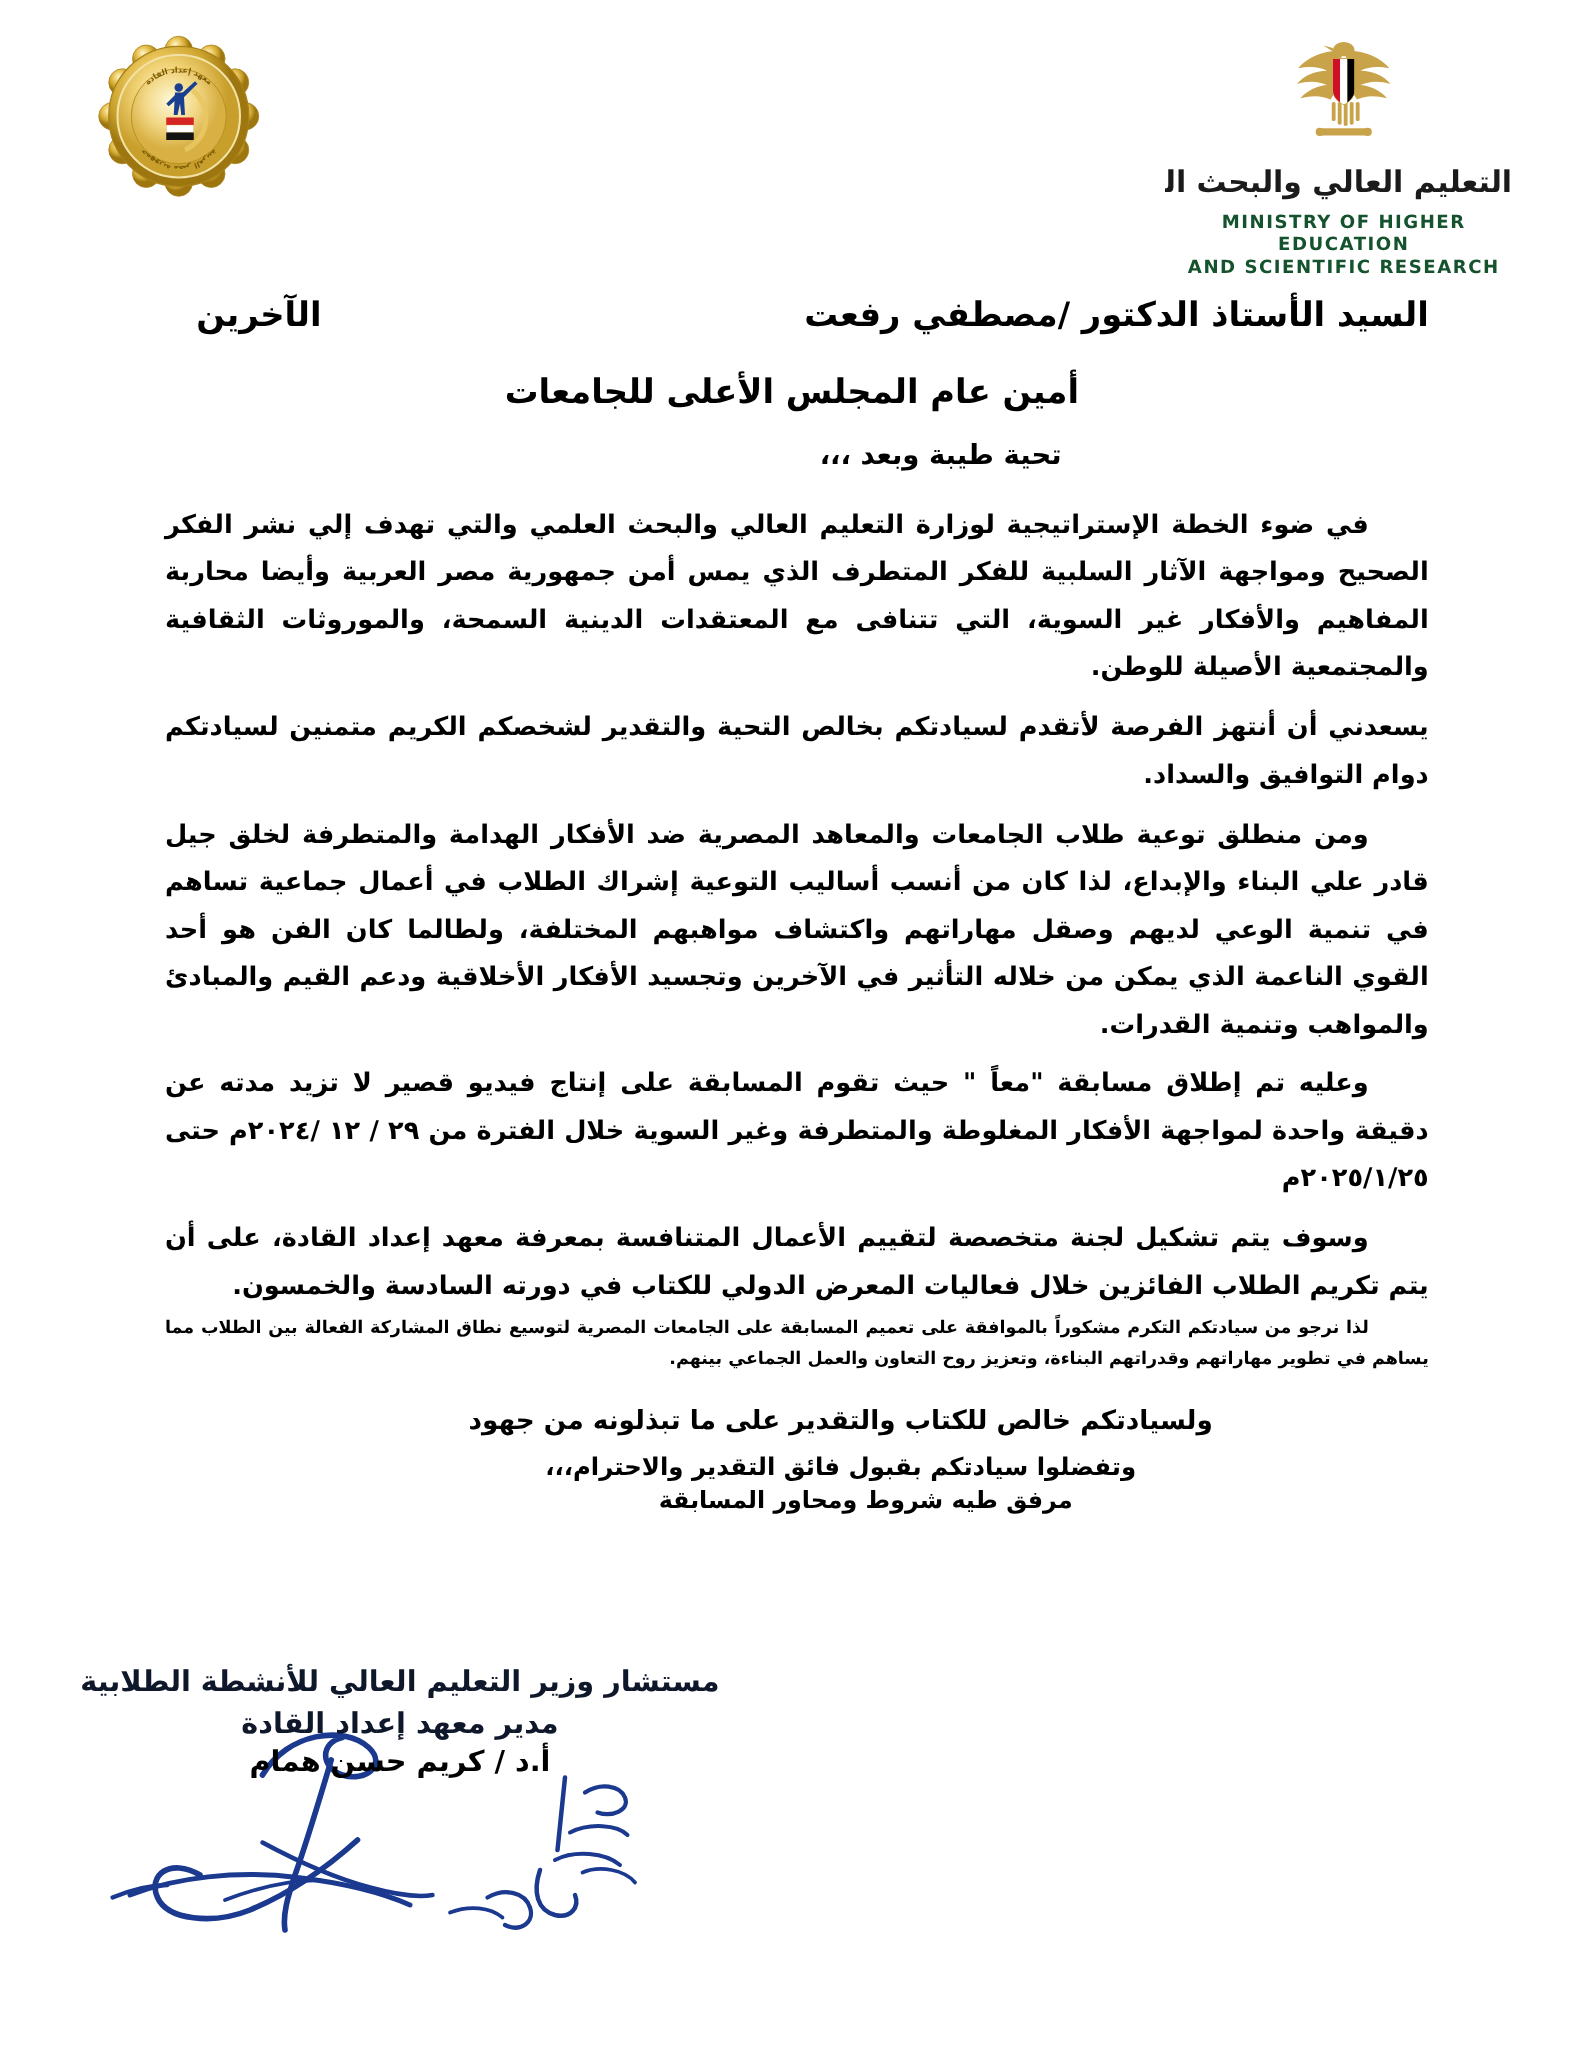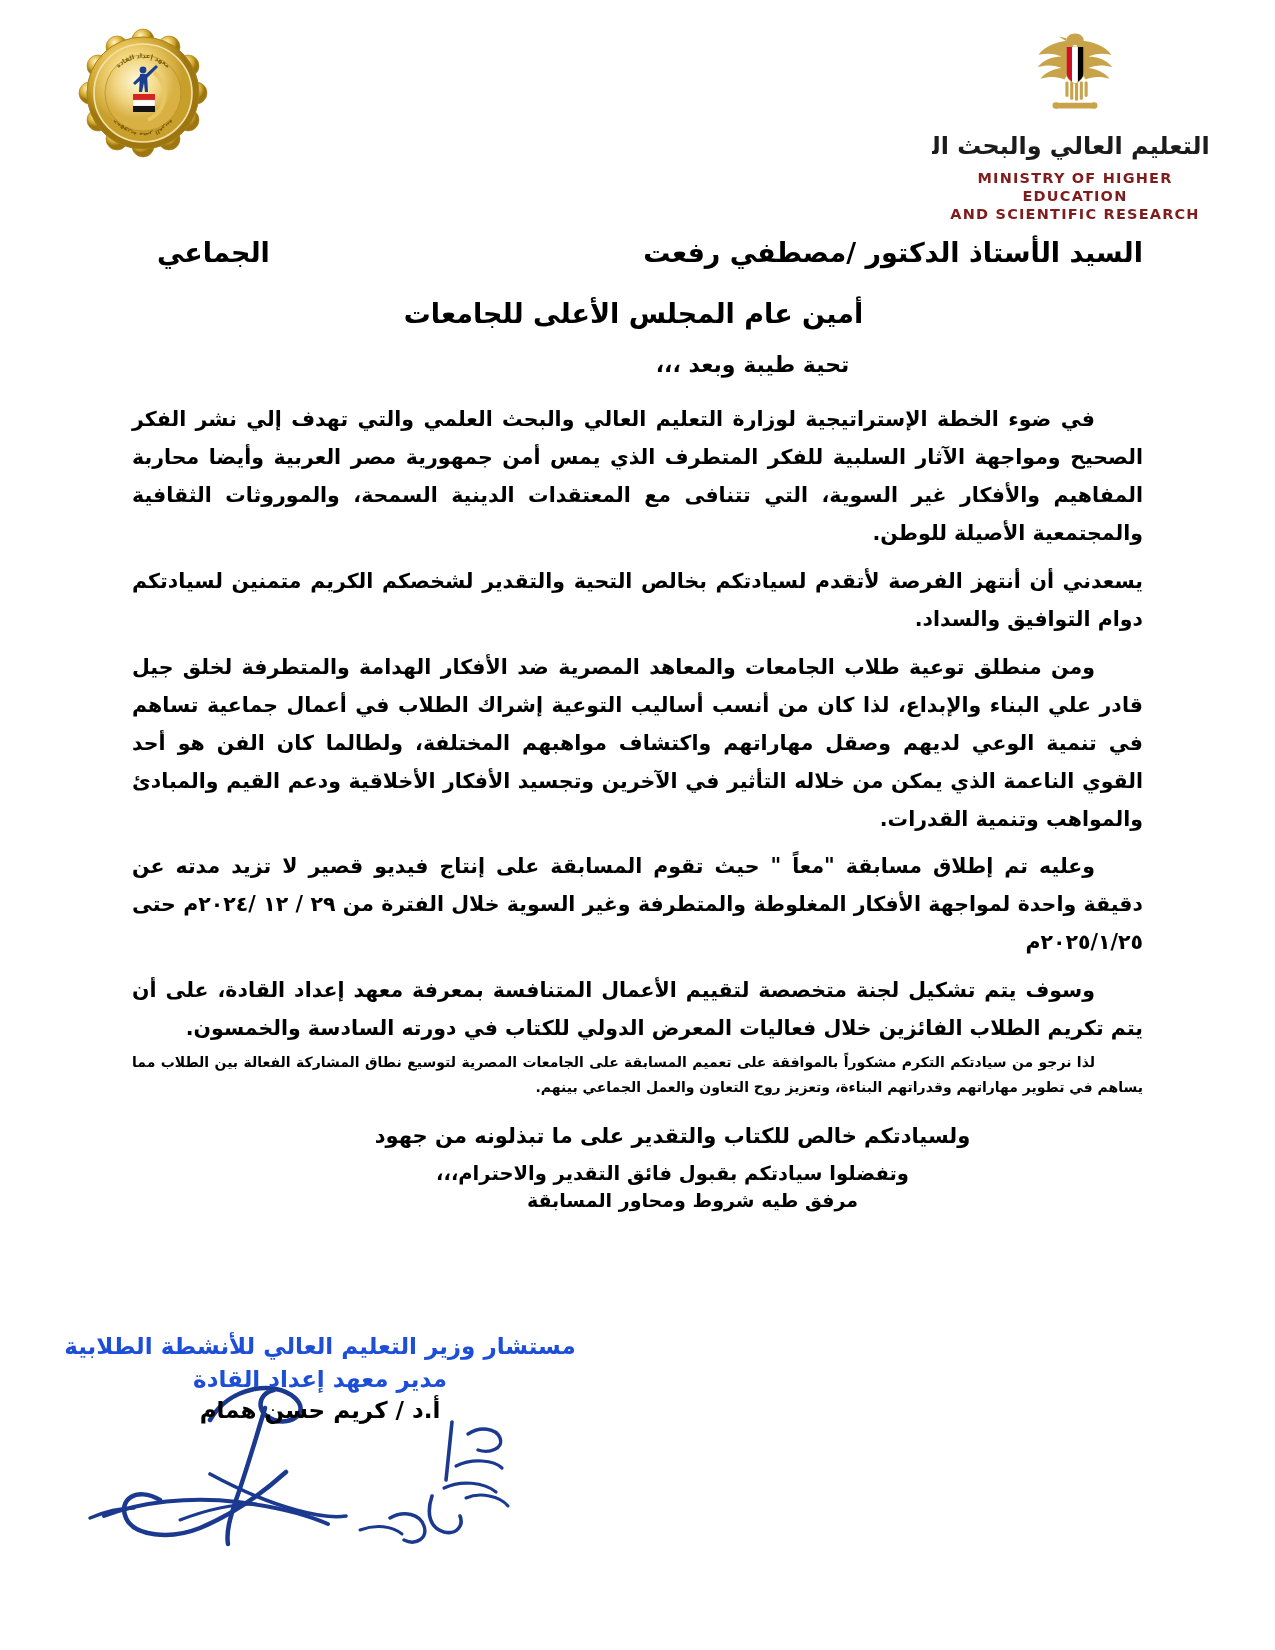--- a/index.html
+++ b/index.html
@@ -57,21 +57,21 @@
     height: 44px;
     display: block;
     margin: 0 auto;
   }
   .ministry-en {
     font-family: "DejaVu Sans", "Liberation Sans", sans-serif;
     font-size: 14.5px;
     font-weight: 700;
     letter-spacing: 1.2px;
     line-height: 1.25;
-    color: #7f1d1d;
+    color: #14532d;
     direction: ltr;
     margin-top: 3px;
   }
 
   
   .content {
     position: absolute;
     top: 232px;
     left: 0;
     right: 0;
@@ -156,21 +156,21 @@
     left: 0;
     top: 1330px;
     width: 640px;
     text-align: center;
     direction: rtl;
   }
   .sig-line {
     font-weight: 800;
     font-size: 23px;
     line-height: 1.45;
-    color: #1d4ed8;
+    color: #0f172a;
     position: relative;
     z-index: 3;
   }
   .sig-line.two { font-size: 23px; }
   .sig-name {
     font-weight: 800;
     font-size: 23px;
     position: relative;
     z-index: 3;
   }
@@ -303,21 +303,21 @@
         <div>MINISTRY OF HIGHER EDUCATION</div>
         <div>AND SCIENTIFIC RESEARCH</div>
       </div>
     </div>
   </div>
 
   <div class="content">
 
     <div class="addressee-row">
       <span class="addressee-name">السيد الأستاذ الدكتور /مصطفي رفعت</span>
-      <span class="addressee-honorific">الجماعي</span>
+      <span class="addressee-honorific">الآخرين</span>
     </div>
 
     <div class="addressee-title">أمين عام المجلس الأعلى للجامعات</div>
 
     <div class="salutation">تحية طيبة وبعد ،،،</div>
 
     <p class="para indent">في ضوء الخطة الإستراتيجية لوزارة التعليم العالي والبحث العلمي والتي تهدف إلي نشر الفكر الصحيح ومواجهة الآثار السلبية للفكر المتطرف الذي يمس أمن جمهورية مصر العربية وأيضا محاربة المفاهيم والأفكار غير السوية، التي تتنافى مع المعتقدات الدينية السمحة، والموروثات الثقافية والمجتمعية الأصيلة للوطن.</p>
     <p class="para">يسعدني أن أنتهز الفرصة لأتقدم لسيادتكم بخالص التحية والتقدير لشخصكم الكريم متمنين لسيادتكم دوام التوافيق والسداد.</p>
     <p class="para indent">ومن منطلق توعية طلاب الجامعات والمعاهد المصرية ضد الأفكار الهدامة والمتطرفة لخلق جيل قادر علي البناء والإبداع، لذا كان من أنسب أساليب التوعية إشراك الطلاب في أعمال جماعية تساهم في تنمية الوعي لديهم وصقل مهاراتهم واكتشاف مواهبهم المختلفة، ولطالما كان الفن هو أحد القوي الناعمة الذي يمكن من خلاله التأثير في الآخرين وتجسيد الأفكار الأخلاقية ودعم القيم والمبادئ والمواهب وتنمية القدرات.</p>
     <p class="para indent">وعليه تم إطلاق مسابقة "معاً " حيث تقوم المسابقة على إنتاج فيديو قصير لا تزيد مدته عن دقيقة واحدة لمواجهة الأفكار المغلوطة والمتطرفة وغير السوية خلال الفترة من ٢٩ / ١٢ /٢٠٢٤م حتى ٢٠٢٥/١/٢٥م</p>

